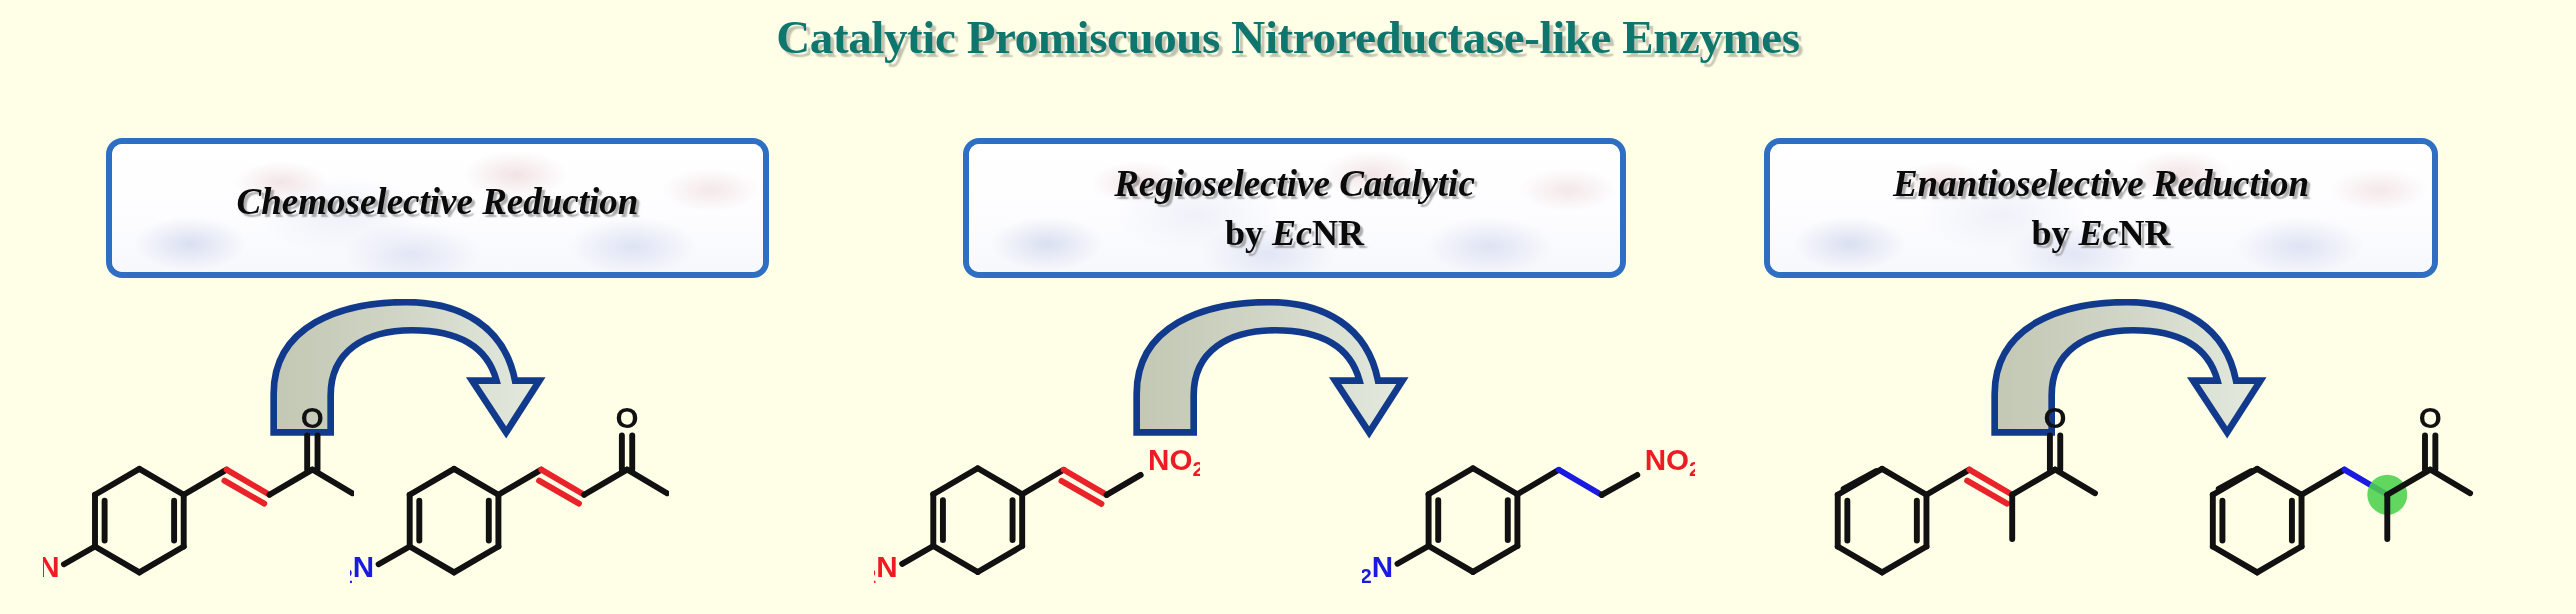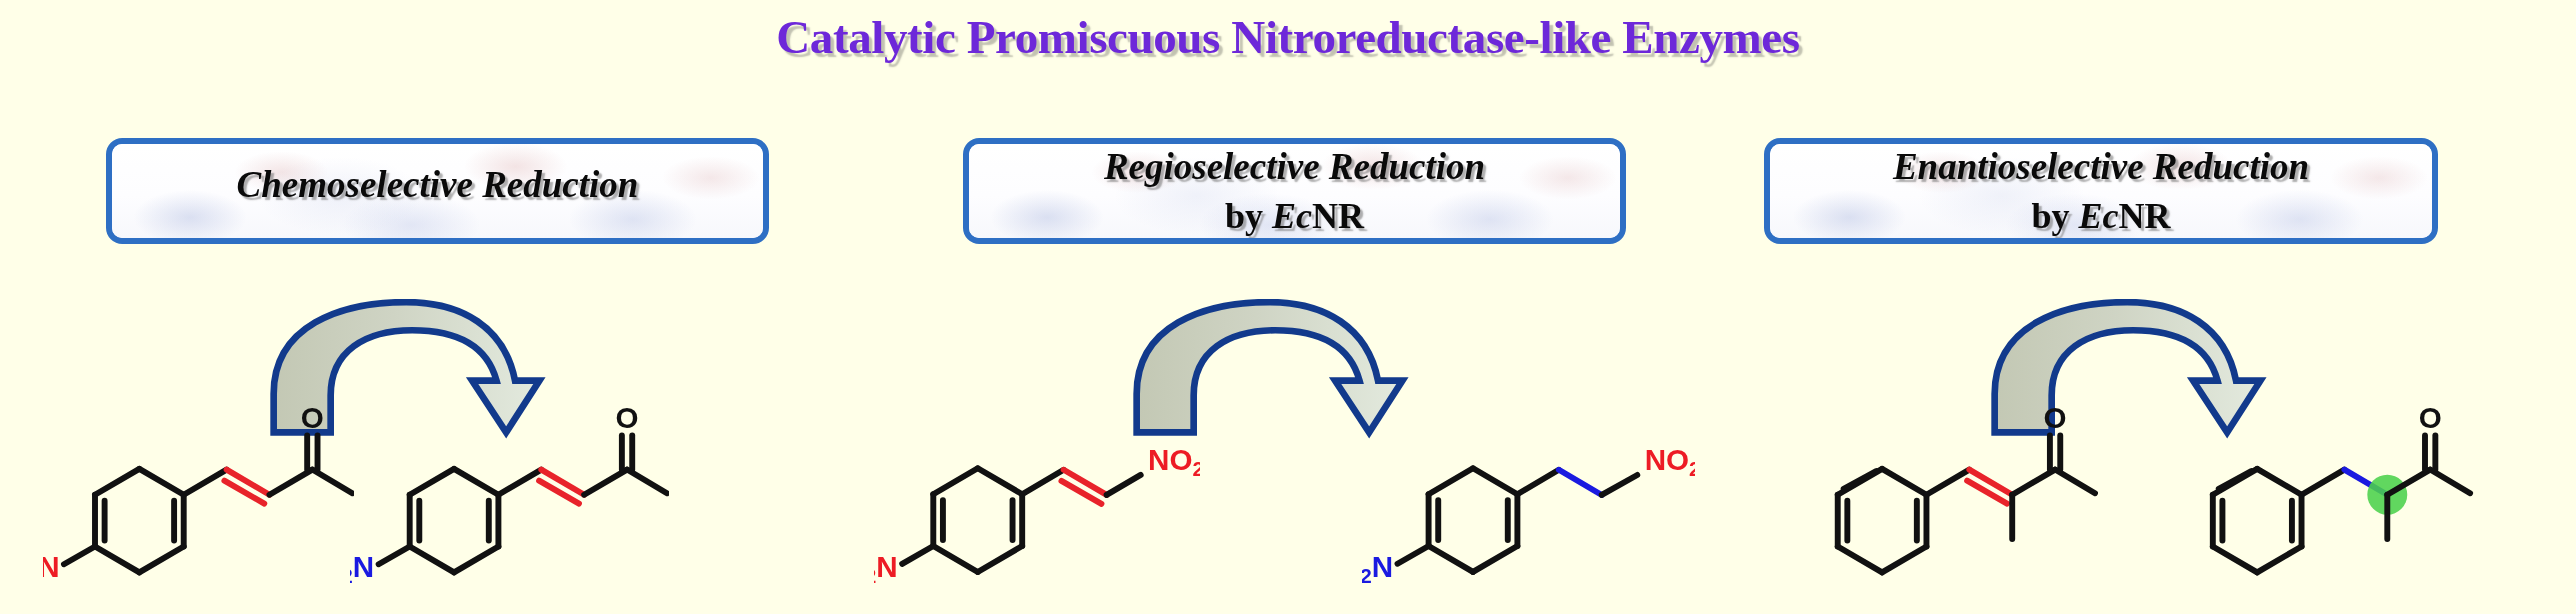--- a/index.html
+++ b/index.html
@@ -14,34 +14,34 @@
 
   
   .title{
     position:absolute;
     top:10.4px;left:0;width:2576px;
     text-align:center;
     font-family:"Liberation Serif", serif;
     font-weight:bold;
     font-size:47px;
     letter-spacing:-0.4px;
-    color:#6d28d9;
+    color:#0f766e;
     text-shadow:3.7px 3.7px 1.5px rgba(120,120,110,0.45);
     white-space:nowrap;
   }
 
   
   .panel{position:absolute;top:138px;}
   .panel-1{left:106px;width:663px;}
   .panel-2{left:963px;width:663px;}
   .panel-3{left:1764px;width:674px;}
 
   .header-box{
     position:relative;
-    height:106px;
+    height:140px;
     box-sizing:border-box;
     border:6.7px solid #2E6FC4;
     border-radius:16.3px;
     background:#ffffff;
     overflow:hidden;
     display:flex;
     flex-direction:column;
     align-items:center;
     justify-content:center;
   }
@@ -103,21 +103,21 @@
   <div class="title">Catalytic Promiscuous Nitroreductase-like Enzymes</div>
 
   <div class="panel panel-1">
     <div class="header-box">
       <div class="header-line l1">Chemoselective Reduction</div>
     </div>
   </div>
 
   <div class="panel panel-2">
     <div class="header-box">
-      <div class="header-line l1">Regioselective Reduction</div>
+      <div class="header-line l1">Regioselective Catalytic</div>
       <div class="header-line l2"><span>by </span><span class="org">Ec</span><span>NR</span></div>
     </div>
   </div>
 
   <div class="panel panel-3">
     <div class="header-box">
       <div class="header-line l1">Enantioselective Reduction</div>
       <div class="header-line l2"><span>by </span><span class="org">Ec</span><span>NR</span></div>
     </div>
   </div>

